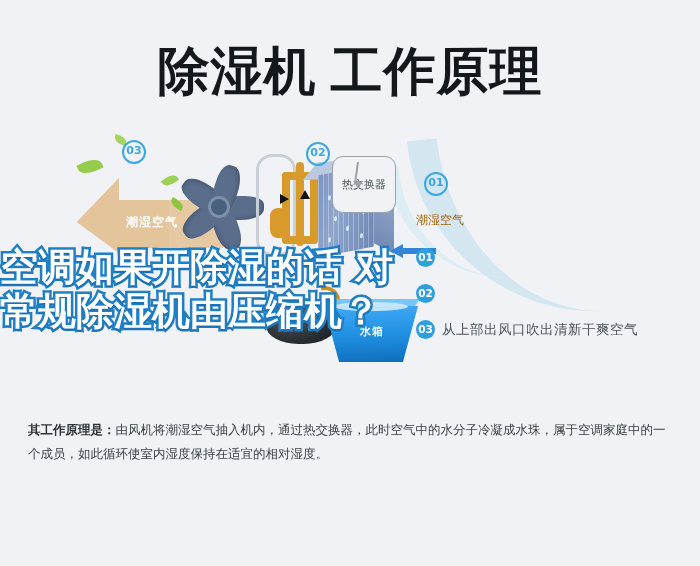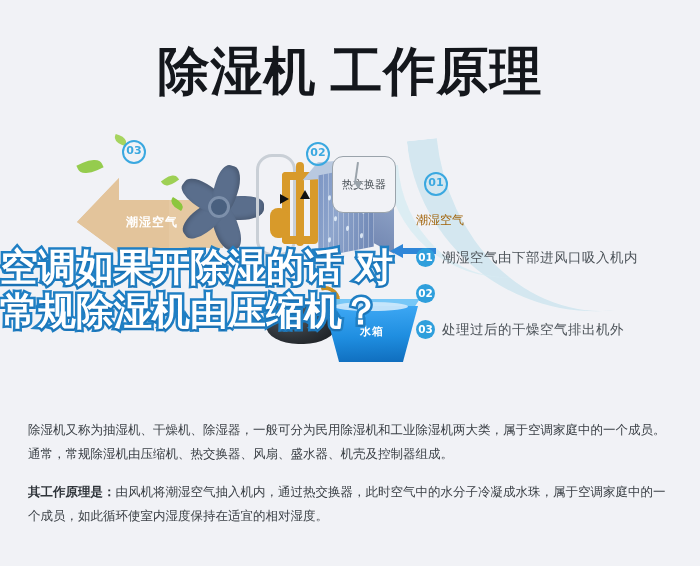--- a/index.html
+++ b/index.html
@@ -289,36 +289,34 @@
     <div class="tank">
       <div class="lip"></div>
       <div class="body"></div>
       <div class="water"></div>
       <div class="label">水箱</div>
     </div>
 
     <div class="legend">
       <div class="row">
         <div class="b">01</div>
-        <div class="tx">潮湿空气由下部进风口吸入机内</div>
       </div>
       <div class="row">
         <div class="b">02</div>
       </div>
       <div class="row">
         <div class="b">03</div>
-        <div class="tx">处理过后的干燥空气排出机外</div>
+        <div class="tx">从上部出风口吹出清新干爽空气</div>
       </div>
     </div>
 
   </div>
 
   <div class="overlay">
     <div class="ln"><span>空调如果开除湿的话 对</span></div>
     <div class="ln"><span>常规除湿机由压缩机？</span></div>
   </div>
 
   <div class="body-text">
-    <p>除湿机又称为抽湿机、干燥机、除湿器，一般可分为民用除湿机和工业除湿机两大类，属于空调家庭中的一个成员。通常，常规除湿机由压缩机、热交换器、风扇、盛水器、机壳及控制器组成。</p>
     <p><span class="lead">其工作原理是：</span><span>由风机将潮湿空气抽入机内，通过热交换器，此时空气中的水分子冷凝成水珠，属于空调家庭中的一个成员，如此循环使室内湿度保持在适宜的相对湿度。</span></p>
   </div>
 
 </div>
 
 </body></html>

